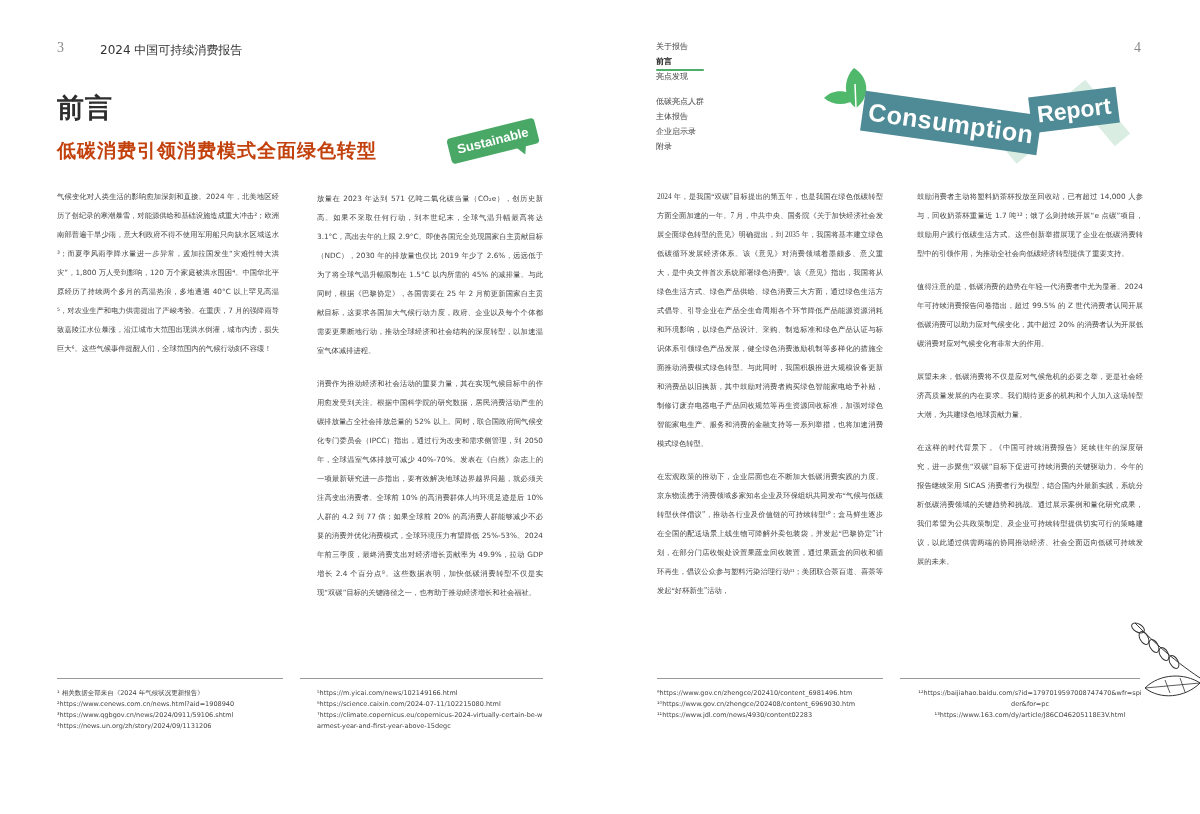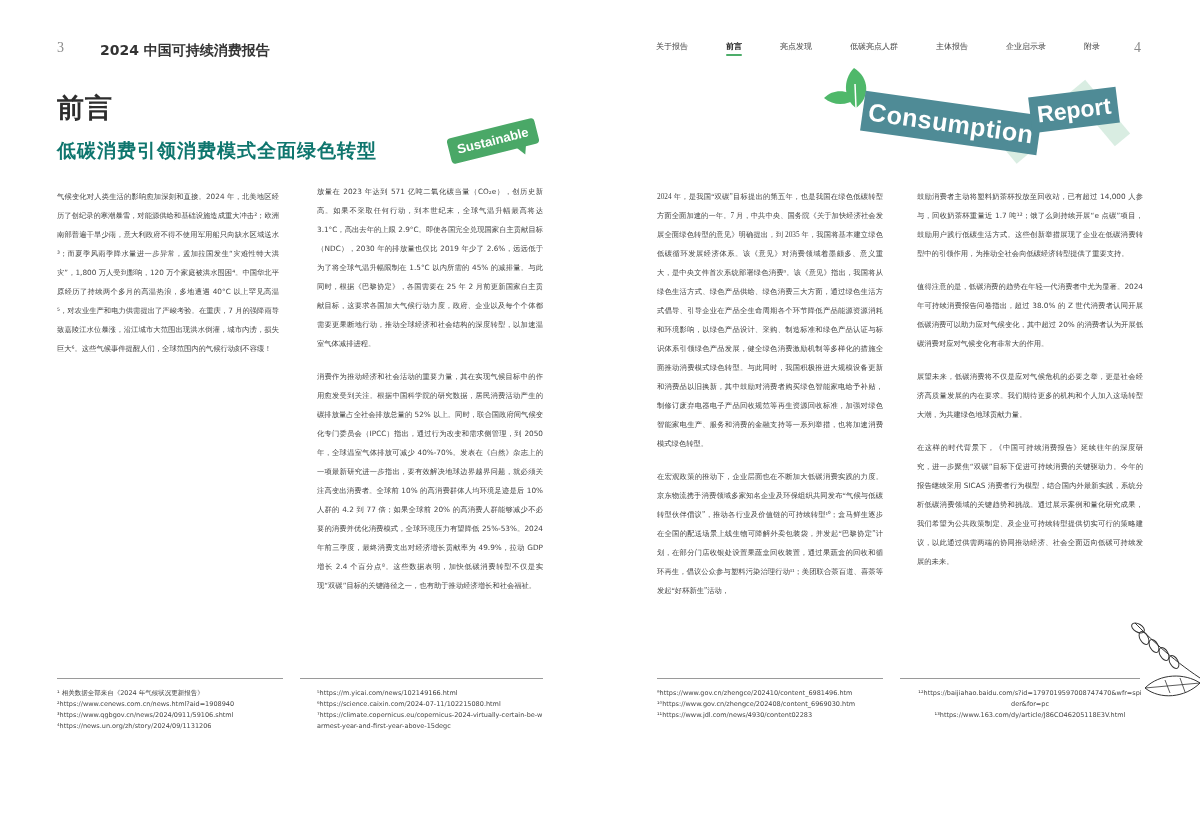--- a/index.html
+++ b/index.html
@@ -1,25 +1,25 @@
 <!DOCTYPE html>
 <html><head>
 <meta charset="utf-8">
 <style>
   html, body { margin:0; padding:0; background:#ffffff; }
   body { width:1200px; height:814px; position:relative; overflow:hidden;
          font-family:"DejaVu Sans", "Liberation Sans", sans-serif; color:#3a3a3a; }
   .page-num { position:absolute; top:40px; font-family:"Liberation Serif", serif; font-size:14px; color:#8a8a8a; }
-  .running-title { position:absolute; top:42px; left:100px; font-size:14px; font-weight:bold; color:#333;text-align:right; }
-  .topnav { position:absolute; top:41px; left:656px; display:flex; gap:0; }
+  .running-title { position:absolute; top:42px; left:100px; font-size:12px; font-weight:normal; color:#333;text-align:right; }
+  .topnav { position:absolute; top:41px; left:656px; display:flex; gap:0;flex-direction:column; }
   .topnav .nav-item { font-size:8px; color:#444; position:relative; padding-bottom:4px; cursor:pointer; }
   .topnav .nav-item.active { font-weight:bold; color:#222; }
   .topnav .nav-item.active::after { content:""; position:absolute; left:0; right:0; bottom:0; height:2px; background:#4dad6a; border-radius:1px; }
   .h1 { position:absolute; left:57px; top:90px; font-size:27px; font-weight:bold; color:#2d2d2d; letter-spacing:1px; }
-  .h2 { position:absolute; left:57px; top:138px; font-size:19px; font-weight:bold; color:#0f766e; letter-spacing:1px; }
+  .h2 { position:absolute; left:57px; top:138px; font-size:19px; font-weight:bold; color:#c2410c; letter-spacing:1px; }
   .sustain-tag { position:absolute; left:448px; top:128px; width:90px; height:26px; background:#4aa867; color:#fff;
                  font-size:13px; font-weight:bold; text-align:center; line-height:26px; border-radius:4px;
                  transform:rotate(-14deg); font-family:"Liberation Sans", sans-serif; }
   .sustain-tag::after { content:""; position:absolute; right:14px; bottom:-8px; border-left:7px solid transparent; border-right:3px solid transparent; border-top:9px solid #4aa867; }
   .col { position:absolute; font-size:7.3px; line-height:19px; color:#444; text-align:justify; }
   .col p { margin:0 0 14px 0; }
   .rule { position:absolute; height:1px; background:#9a9a9a; }
   .fn { position:absolute; font-size:6.5px; line-height:11px; color:#444; word-break:break-all; }
   .consumption { position:absolute; left:862px; top:103px; width:178px; height:40px; background:#4f8b96; color:#fff;
                  font-family:"Liberation Sans", sans-serif; font-weight:bold; font-size:25px; line-height:40px; text-align:center;
@@ -32,21 +32,21 @@
 </head>
 <body>
 
 <div class="page-num" style="left:57px;">3</div>
 <div class="running-title">2024 中国可持续消费报告</div>
 
 <div class="topnav">
   <span class="nav-item" style="margin-right:38px;">关于报告</span>
   <span class="nav-item active" style="margin-right:38px;">前言</span>
   <span class="nav-item" style="margin-right:38px;">亮点发现</span>
-  <span class="nav-item" style="margin-right:38px;">低碳亮点人群</span>
+  <span class="nav-item" style="margin-right:38px;margin-top:10px;">低碳亮点人群</span>
   <span class="nav-item" style="margin-right:38px;">主体报告</span>
   <span class="nav-item" style="margin-right:38px;">企业启示录</span>
   <span class="nav-item">附录</span>
 </div>
 <div class="page-num" style="left:1134px;">4</div>
 
 <div class="h1">前言</div>
 <div class="h2">低碳消费引领消费模式全面绿色转型</div>
 <div class="sustain-tag">Sustainable</div>
 
@@ -56,21 +56,21 @@
   <path d="M34 4 C50 14 50 34 36 44 C24 36 22 16 34 4 Z" fill="#4fb86a"></path>
   <path d="M4 34 C14 24 28 26 38 34 C26 42 14 42 4 34 Z" fill="#4fb86a"></path>
   <path d="M36 44 L35 20" stroke="#fff" stroke-width="1.5" fill="none"></path>
 </svg>
 <div class="consumption">Consumption</div>
 <div class="report">Report</div>
 
 <div class="col" style="left:57px;top:187px;width:222px;">
   <p>气候变化对人类生活的影响愈加深刻和直接。2024 年，北美地区经历了创纪录的寒潮暴雪，对能源供给和基础设施造成重大冲击²；欧洲南部普遍干旱少雨，意大利政府不得不使用军用船只向缺水区域送水³；而夏季风雨季降水量进一步异常，孟加拉国发生“灾难性特大洪灾”，1,800 万人受到影响，120 万个家庭被洪水围困⁴。中国华北平原经历了持续两个多月的高温热浪，多地遭遇 40°C 以上罕见高温⁵，对农业生产和电力供需提出了严峻考验。在重庆，7 月的强降雨导致嘉陵江水位暴涨，沿江城市大范围出现洪水倒灌，城市内涝，损失巨大⁶。这些气候事件提醒人们，全球范围内的气候行动刻不容缓！</p>
 </div>
-<div class="col" style="left:317px;top:182px;width:226px;">
+<div class="col" style="left:317px;top:189px;width:226px;">
   <p>放量在 2023 年达到 571 亿吨二氧化碳当量（CO₂e），创历史新高。如果不采取任何行动，到本世纪末，全球气温升幅最高将达 3.1°C，高出去年的上限 2.9°C。即使各国完全兑现国家自主贡献目标（NDC），2030 年的排放量也仅比 2019 年少了 2.6%，远远低于为了将全球气温升幅限制在 1.5°C 以内所需的 45% 的减排量。与此同时，根据《巴黎协定》，各国需要在 25 年 2 月前更新国家自主贡献目标，这要求各国加大气候行动力度，政府、企业以及每个个体都需要更果断地行动，推动全球经济和社会结构的深度转型，以加速温室气体减排进程。</p>
   <p>消费作为推动经济和社会活动的重要力量，其在实现气候目标中的作用愈发受到关注。根据中国科学院的研究数据，居民消费活动产生的碳排放量占全社会排放总量的 52% 以上。同时，联合国政府间气候变化专门委员会（IPCC）指出，通过行为改变和需求侧管理，到 2050 年，全球温室气体排放可减少 40%-70%。发表在《自然》杂志上的一项最新研究进一步指出，要有效解决地球边界越界问题，就必须关注高变出消费者。全球前 10% 的高消费群体人均环境足迹是后 10% 人群的 4.2 到 77 倍；如果全球前 20% 的高消费人群能够减少不必要的消费并优化消费模式，全球环境压力有望降低 25%-53%。2024 年前三季度，最终消费支出对经济增长贡献率为 49.9%，拉动 GDP 增长 2.4 个百分点⁸。这些数据表明，加快低碳消费转型不仅是实现“双碳”目标的关键路径之一，也有助于推动经济增长和社会福祉。</p>
 </div>
 
 <div class="rule" style="left:57px;top:678px;width:226px;"></div>
 <div class="rule" style="left:300px;top:678px;width:243px;"></div>
 
 <div class="fn" style="left:57px;top:688px;width:226px;">
   <div>¹ 相关数据全部来自《2024 年气候状况更新报告》</div>
   <div>²https://www.cenews.com.cn/news.html?aid=1908940</div>
@@ -82,21 +82,21 @@
   <div>⁶https://science.caixin.com/2024-07-11/102215080.html</div>
   <div>⁷https://climate.copernicus.eu/copernicus-2024-virtually-certain-be-warmest-year-and-first-year-above-15degc</div>
 </div>
 
 <div class="col" style="left:657px;top:187px;width:226px;font-family:Liberation Serif, serif;">
   <p>2024 年，是我国“双碳”目标提出的第五年，也是我国在绿色低碳转型方面全面加速的一年。7 月，中共中央、国务院《关于加快经济社会发展全面绿色转型的意见》明确提出，到 2035 年，我国将基本建立绿色低碳循环发展经济体系。该《意见》对消费领域着墨颇多、意义重大，是中央文件首次系统部署绿色消费⁹。该《意见》指出，我国将从绿色生活方式、绿色产品供给、绿色消费三大方面，通过绿色生活方式倡导、引导企业在产品全生命周期各个环节降低产品能源资源消耗和环境影响，以绿色产品设计、采购、制造标准和绿色产品认证与标识体系引领绿色产品发展，健全绿色消费激励机制等多样化的措施全面推动消费模式绿色转型。与此同时，我国积极推进大规模设备更新和消费品以旧换新，其中鼓励对消费者购买绿色智能家电给予补贴，制修订废弃电器电子产品回收规范等再生资源回收标准，加强对绿色智能家电生产、服务和消费的金融支持等一系列举措，也将加速消费模式绿色转型。</p>
   <p>在宏观政策的推动下，企业层面也在不断加大低碳消费实践的力度。京东物流携手消费领域多家知名企业及环保组织共同发布“气候与低碳转型伙伴倡议”，推动各行业及价值链的可持续转型¹⁰；盒马鲜生逐步在全国的配送场景上线生物可降解外卖包装袋，并发起“巴黎协定”计划，在部分门店收银处设置果蔬盒回收装置，通过果蔬盒的回收和循环再生，倡议公众参与塑料污染治理行动¹¹；美团联合茶百道、喜茶等发起“好杯新生”活动，</p>
 </div>
 <div class="col" style="left:917px;top:187px;width:226px;">
   <p>鼓励消费者主动将塑料奶茶杯投放至回收站，已有超过 14,000 人参与，回收奶茶杯重量近 1.7 吨¹²；饿了么则持续开展“e 点碳”项目，鼓励用户践行低碳生活方式。这些创新举措展现了企业在低碳消费转型中的引领作用，为推动全社会向低碳经济转型提供了重要支持。</p>
-  <p>值得注意的是，低碳消费的趋势在年轻一代消费者中尤为显著。2024 年可持续消费报告问卷指出，超过 38.0% 的 Z 世代消费者认同开展低碳消费可以助力应对气候变化，其中超过 20% 的消费者认为开展低碳消费对应对气候变化有非常大的作用。</p>
+  <p>值得注意的是，低碳消费的趋势在年轻一代消费者中尤为显著。2024 年可持续消费报告问卷指出，超过 99.5% 的 Z 世代消费者认同开展低碳消费可以助力应对气候变化，其中超过 20% 的消费者认为开展低碳消费对应对气候变化有非常大的作用。</p>
   <p>展望未来，低碳消费将不仅是应对气候危机的必要之举，更是社会经济高质量发展的内在要求。我们期待更多的机构和个人加入这场转型大潮，为共建绿色地球贡献力量。</p>
   <p>在这样的时代背景下，《中国可持续消费报告》延续往年的深度研究，进一步聚焦“双碳”目标下促进可持续消费的关键驱动力。今年的报告继续采用 SICAS 消费者行为模型，结合国内外最新实践，系统分析低碳消费领域的关键趋势和挑战。通过展示案例和量化研究成果，我们希望为公共政策制定、及企业可持续转型提供切实可行的策略建议，以此通过供需两端的协同推动经济、社会全面迈向低碳可持续发展的未来。</p>
 </div>
 
 <div class="rule" style="left:657px;top:678px;width:226px;"></div>
 <div class="rule" style="left:900px;top:678px;width:240px;"></div>
 
 <div class="fn" style="left:657px;top:688px;width:226px;">
   <div>⁹https://www.gov.cn/zhengce/202410/content_6981496.htm</div>
   <div>¹⁰https://www.gov.cn/zhengce/202408/content_6969030.htm</div>

